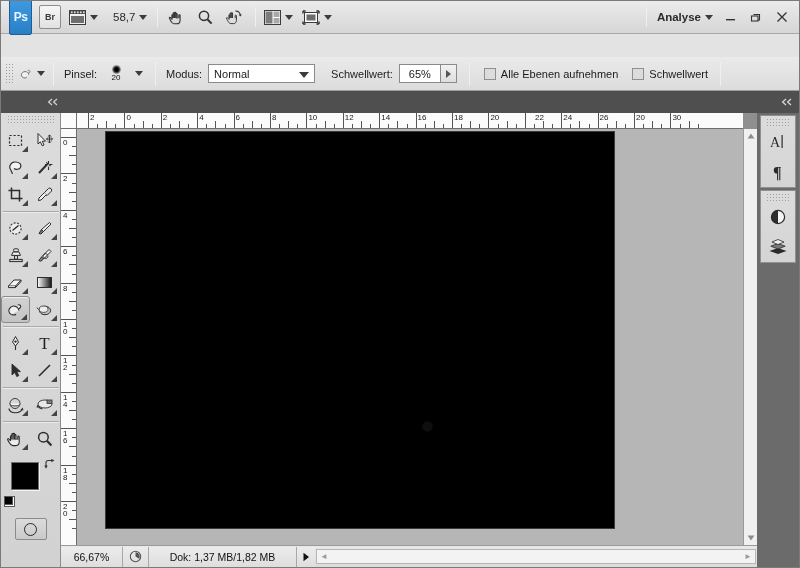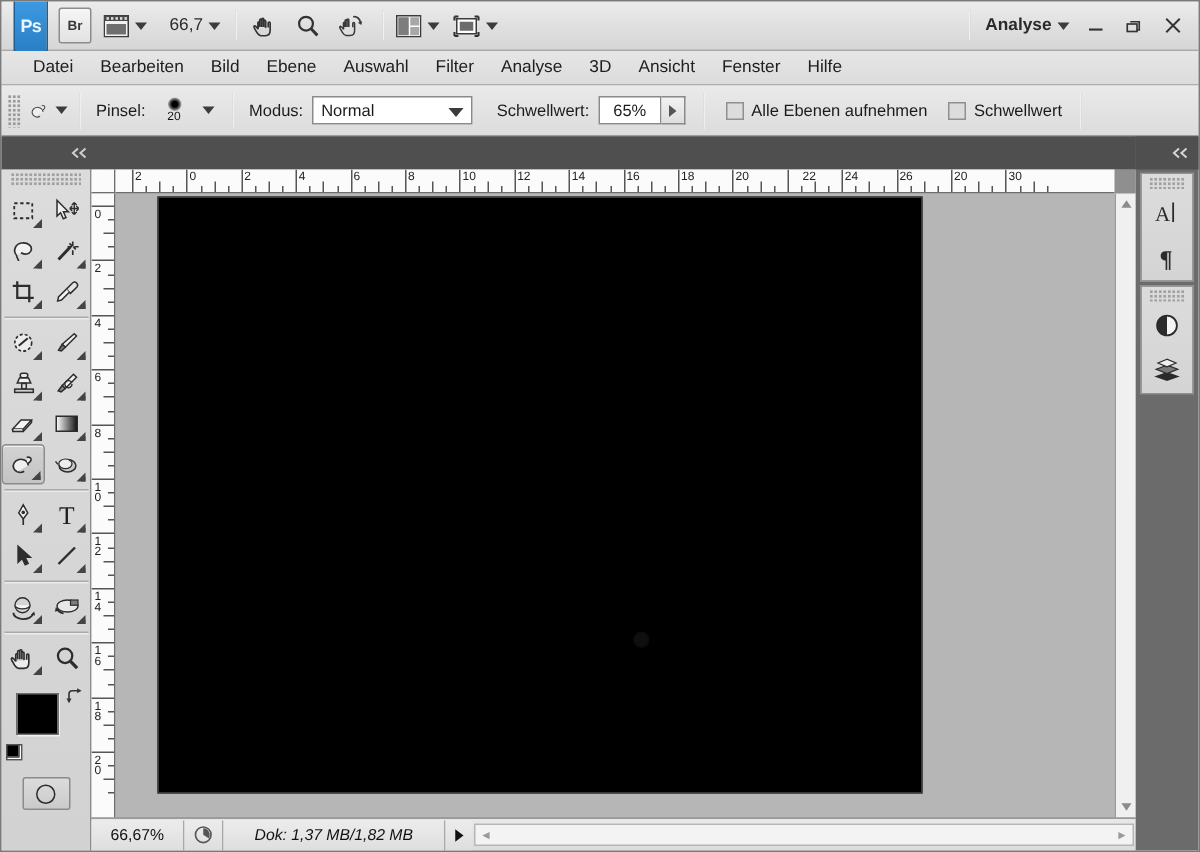--- a/index.html
+++ b/index.html
@@ -309,21 +309,21 @@
             <rect x="5" y="1.4" width="1.6" height="1.8"></rect>
             <rect x="8" y="1.4" width="1.6" height="1.8"></rect>
             <rect x="11" y="1.4" width="1.6" height="1.8"></rect>
             <rect x="14" y="1.4" width="1.6" height="1.8"></rect>
           </g>
         <rect x="2" y="6" width="13" height="7" fill="#6f6f6f"></rect>
       </svg>
       <span class="caret"></span>
     </div>
 
-    <div class="zoomval">66,7</div>
+    <div class="zoomval">58,7</div>
     <span class="caret"></span>
 
     <div class="vsep"></div>
 
     <div class="tbtn">
       <svg width="17" height="17" viewBox="0 0 17 17">
         <path d="M4 11 V6.2c0-.8 1.2-.8 1.2 0V9 M5.2 9V4.4c0-.9 1.3-.9 1.3 0V9 M6.5 9V4c0-.9 1.3-.9 1.3 0V9 M7.8 9V5.2c0-.9 1.3-.9 1.3 0v5" fill="none" stroke="#333" stroke-width="1.2"></path>
         <path d="M4 10.5c-.6-1.3-2.1-2.6-2.6-2.1-.5.5.4 1.7 1 2.8.7 1.3 1.5 3.3 3.6 3.6h3c2 0 3.1-1.5 3.1-3.6V6.4c0-.9-1.3-.9-1.3 0v2.9" fill="#d9d9d9" stroke="#333" stroke-width="1.1"></path>
       </svg>
     </div>
@@ -389,33 +389,20 @@
         <rect x="1.5" y="4" width="6.5" height="5" fill="none" stroke="#333" stroke-width="1.1"></rect>
       </svg>
     </div>
     <div class="winbtn close">
       <svg width="12" height="12" viewBox="0 0 12 12">
         <path d="M1.5,1.5 L10.5,10.5 M10.5,1.5 L1.5,10.5" stroke="#333" stroke-width="1.3"></path>
       </svg>
     </div>
   </div>
 
-  <div class="menubar">
-    <div class="mi">Datei</div>
-    <div class="mi">Bearbeiten</div>
-    <div class="mi">Bild</div>
-    <div class="mi">Ebene</div>
-    <div class="mi">Auswahl</div>
-    <div class="mi">Filter</div>
-    <div class="mi">Analyse</div>
-    <div class="mi">3D</div>
-    <div class="mi">Ansicht</div>
-    <div class="mi">Fenster</div>
-    <div class="mi">Hilfe</div>
-  </div>
 
   <div class="optbar">
     <div class="gripper"></div>
 
     <div class="opt-tool">
       <svg width="21" height="20" viewBox="0 0 21 20">
         <path d="M6.5,15.5 c-2.5-1.2-3.6-4-2.4-6.2 1.3-2.4 4.3-3.6 7-2.6 2.2.8 3.4 2.5 3.4 4.3" fill="#efefef" stroke="#4a4a4a" stroke-width="1.1"></path>
         <path d="M13.2,4.8 c1.6-.9 3.3.2 3.1 1.8-.2 1.4-1.6 2.2-2.8 2.6" fill="#efefef" stroke="#4a4a4a" stroke-width="1.1"></path>
         <path d="M6.5,15.5 c1.5.7 3.6.7 5-.3" fill="none" stroke="#4a4a4a" stroke-width="1.1"></path>
       </svg>
@@ -934,21 +921,21 @@
     </div>
 
     <div class="scroll-h">
       <div class="statusbox" style="width:62px;">66,67%</div>
       <div class="statusbox" style="width:26px;">
         <svg width="13" height="13" viewBox="0 0 13 13">
           <circle cx="6.5" cy="6.5" r="5.2" fill="none" stroke="#555" stroke-width="1.1"></circle>
           <path d="M6.5,6.5 L6.5,2.2 A4.3,4.3 0 0 1 10.1,8.8 Z" fill="#555"></path>
         </svg>
       </div>
-      <div class="statusbox" style="width:148px;font-style:italic;">Dok: 1,37 MB/1,82 MB</div>
+      <div class="statusbox" style="width:148px;">Dok: 1,37 MB/1,82 MB</div>
       <div class="statusbox" style="width:18px;border-right:none;">
         <svg width="8" height="10" viewBox="0 0 8 10">
             <polygon points="1.5,0.8 7,5 1.5,9.2" fill="#111"></polygon>
           </svg>
       </div>
       <div class="sb-track">
         <span class="sb-thumb-arrow">◄</span>
         <span class="sb-thumb-arrow">►</span>
       </div>
     </div>

